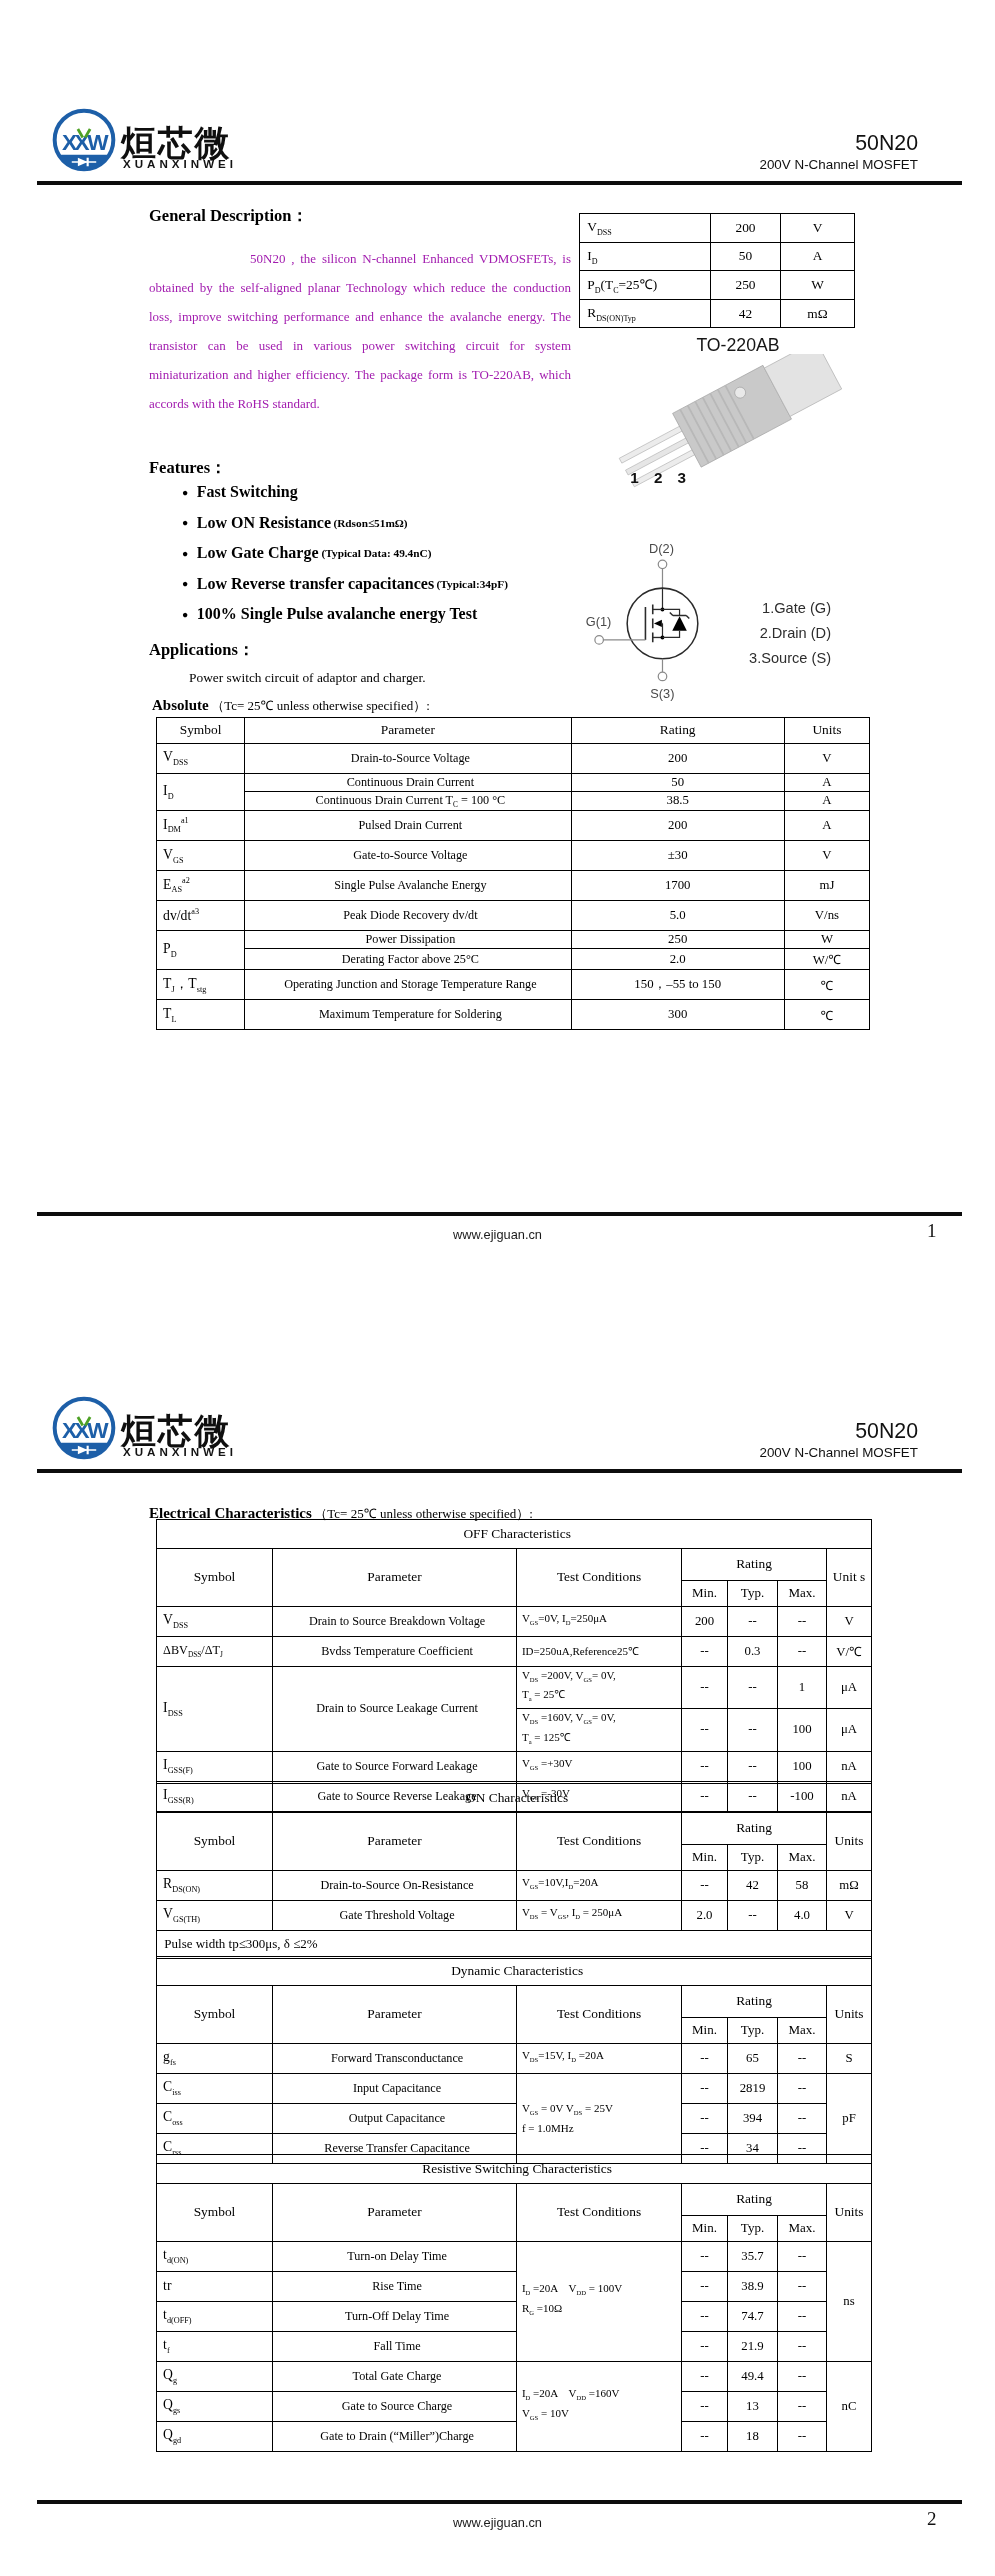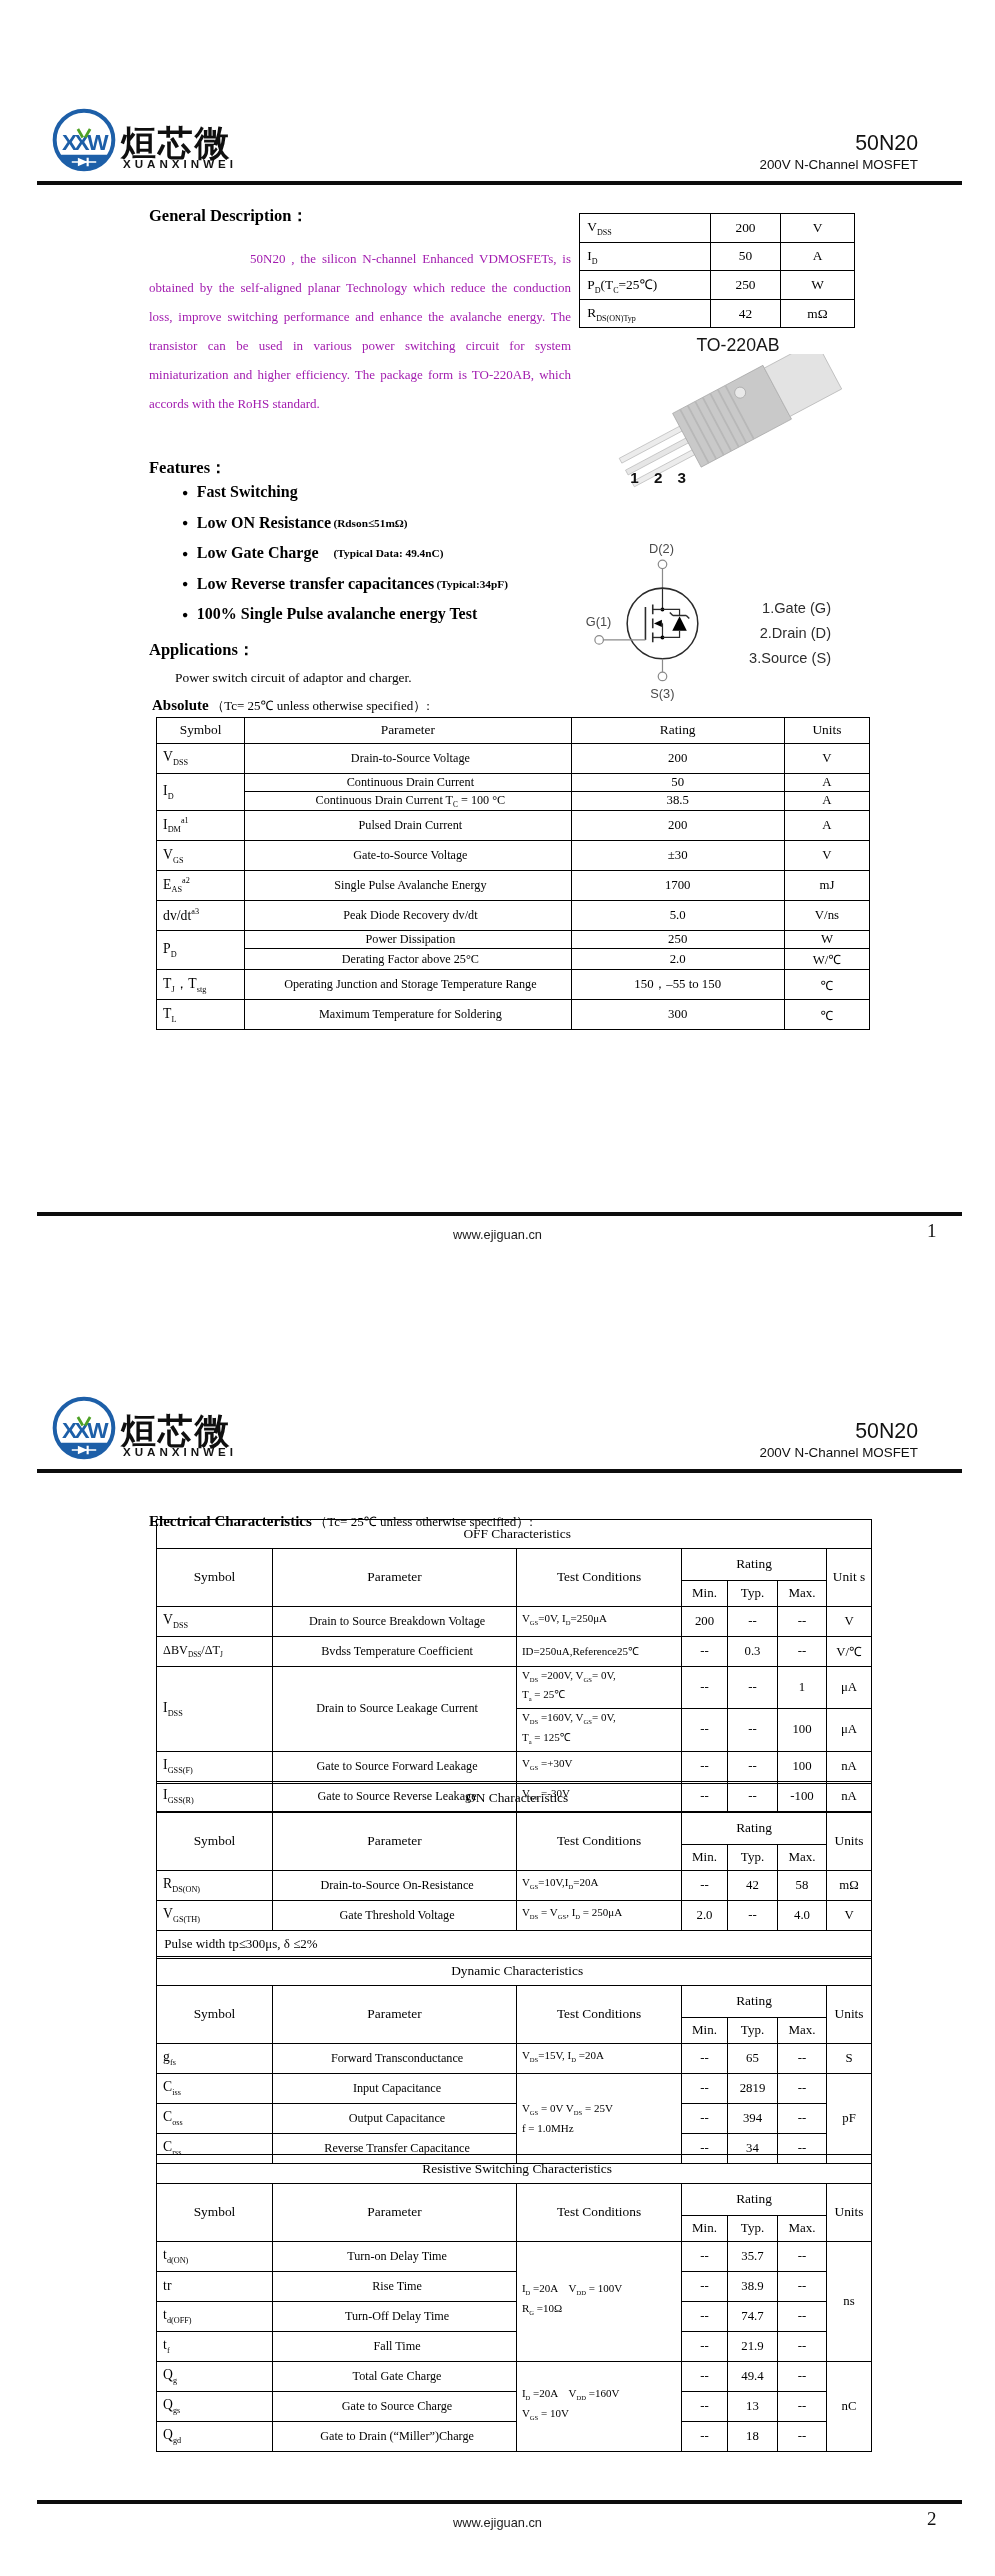--- a/index.html
+++ b/index.html
@@ -32,21 +32,21 @@
   table.qt td.lab{text-align:left;padding-left:7.3px;}
   table.qt td.val,table.qt td.unt{text-align:center;}
   .pkg-label{position:absolute;left:674px;top:335px;width:128px;text-align:center;
              font-family:"Liberation Sans",sans-serif;font-size:17.7px;color:#161616;}
   
   .feat-list{position:absolute;left:182px;top:477px;}
   .feat-item{display:flex;align-items:center;height:30.5px;white-space:nowrap;}
   .feat-dot{font-size:10.4px;margin-right:8.5px;}
   .feat-main{font-size:16px;font-weight:bold;}
   .feat-note{font-size:11.3px;font-weight:bold;margin-left:2.4px;}
-  .apps-text{position:absolute;left:175px;top:670px;font-size:13.4px;}
+  .apps-text{position:absolute;left:189px;top:670px;font-size:13.4px;}
   .abs-head{position:absolute;left:152px;top:696px;white-space:nowrap;}
   .hb{font-size:15px;font-weight:bold;}
   .hr2{font-size:13px;}
   
   table.t{position:absolute;border-collapse:collapse;table-layout:fixed;border:1.8px solid #000;
           font-family:"Liberation Serif",serif;}
   table.t th,table.t td{border:1.2px solid #000;overflow:hidden;}
   table.t th{font-size:13.4px;font-weight:normal;text-align:center;}
   td.sym{font-size:13.7px;text-align:left;padding-left:6.1px;height:27px;}
   td.par{font-size:12.2px;text-align:center;padding-left:6.1px;}
@@ -144,21 +144,21 @@
       <span class="feat-note"></span>
     </div>
     <div class="feat-item">
       <span class="feat-dot">●</span>
       <span class="feat-main">Low ON Resistance</span>
       <span class="feat-note">(Rdson≤51mΩ)</span>
     </div>
     <div class="feat-item">
       <span class="feat-dot">●</span>
       <span class="feat-main">Low Gate Charge</span>
-      <span class="feat-note" style="margin-left:15px;">(Typical Data: 49.4nC)</span>
+      <span class="feat-note" style="margin-left:3px;">(Typical Data: 49.4nC)</span>
     </div>
     <div class="feat-item">
       <span class="feat-dot">●</span>
       <span class="feat-main">Low Reverse transfer capacitances</span>
       <span class="feat-note">(Typical:34pF)</span>
     </div>
     <div class="feat-item">
       <span class="feat-dot">●</span>
       <span class="feat-main">100% Single Pulse avalanche energy Test</span>
       <span class="feat-note"></span>
@@ -301,21 +301,21 @@
     <line x1="34" y1="90" x2="74" y2="90" stroke="#ffffff" stroke-width="2.5"></line>
     <polygon points="44,83 44,97 60,90" fill="#ffffff"></polygon>
     <line x1="60" y1="83" x2="60" y2="97" stroke="#ffffff" stroke-width="3.5"></line>
   </svg>
   <div class="company-cn">烜芯微</div>
   <div class="company-en">XUANXINWEI</div>
   <div class="part-no">50N20</div>
   <div class="part-sub">200V N-Channel MOSFET</div>
   <div class="rule hdr-rule"></div>
 
-  <div class="abs" style="left:149px;top:224px;white-space:nowrap;">
+  <div class="abs" style="left:149px;top:216px;white-space:nowrap;">
     <span class="hb">Electrical Characteristics</span>
     <span class="hr2">（Tc= 25℃  unless otherwise specified）:</span>
   </div>
 
   <table class="t" style="left:156px;top:231px;width:714px;">
     <colgroup>
         <col style="width:116px">
         <col style="width:244px">
         <col style="width:165px">
         <col style="width:46px">

